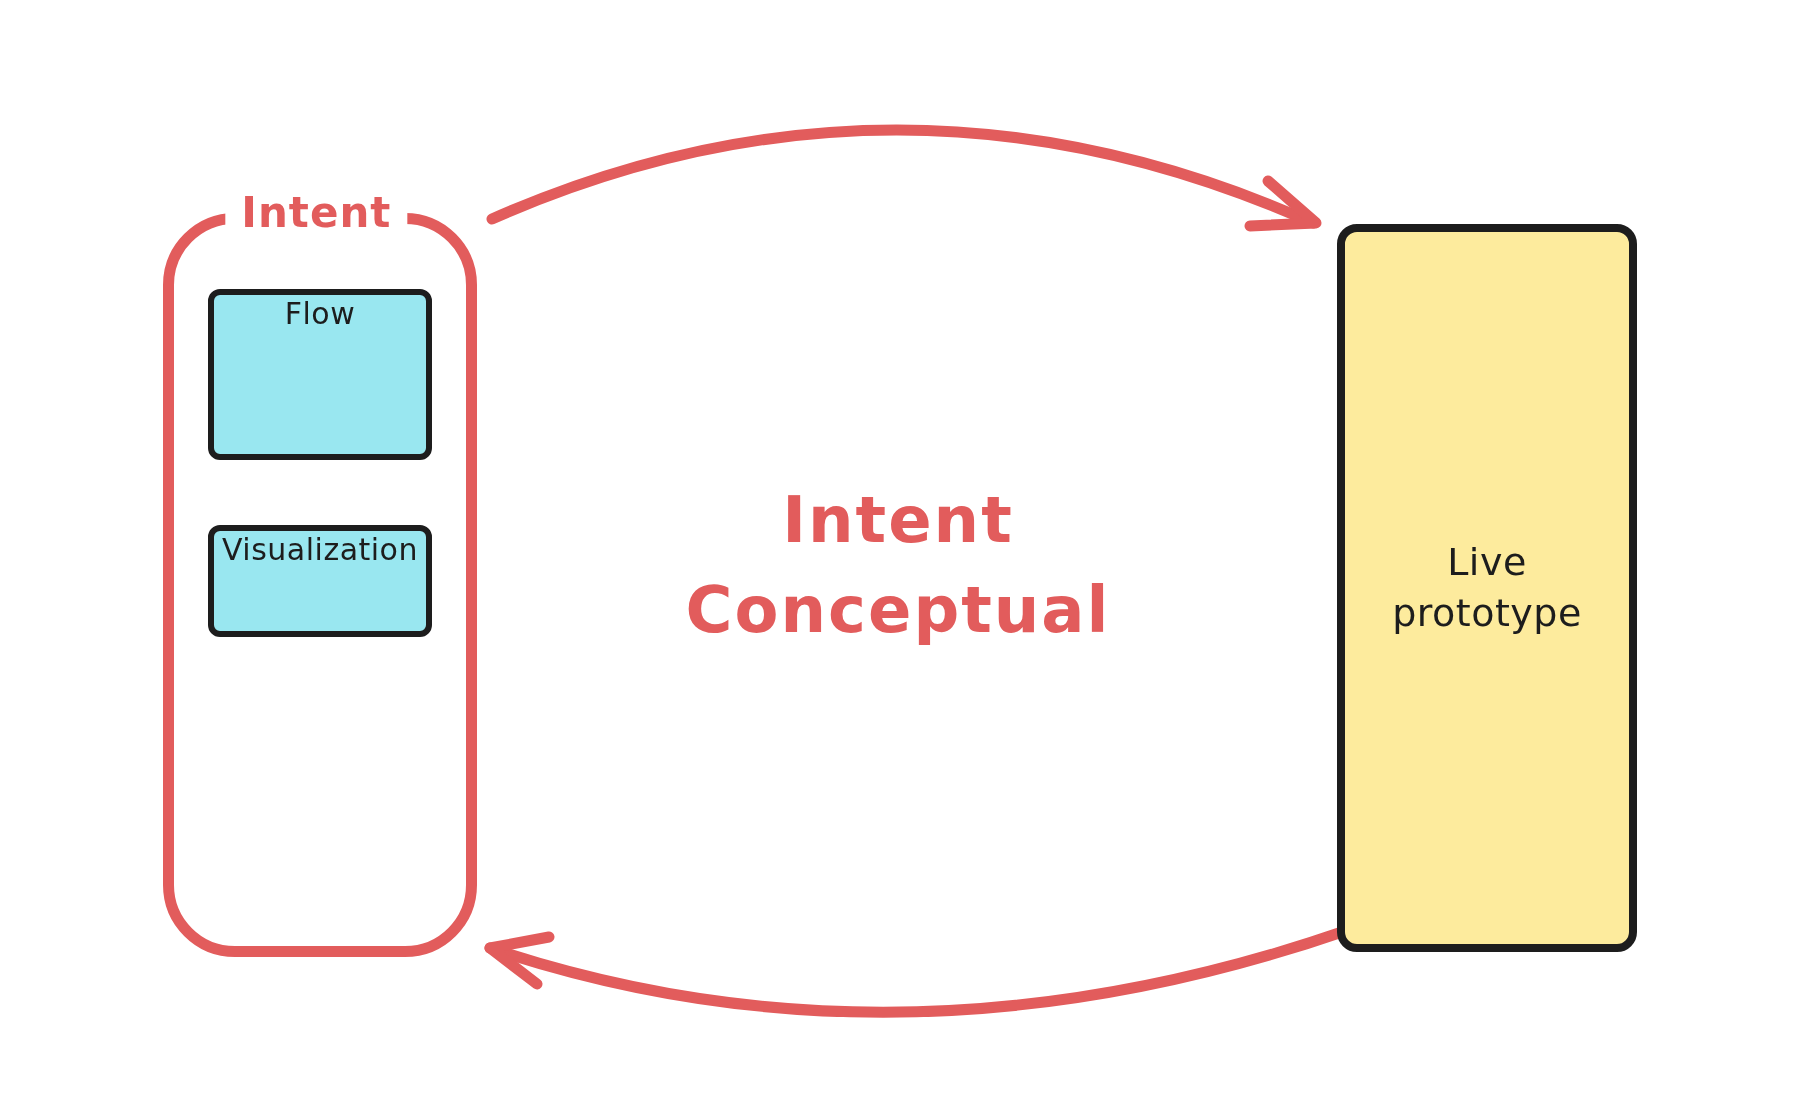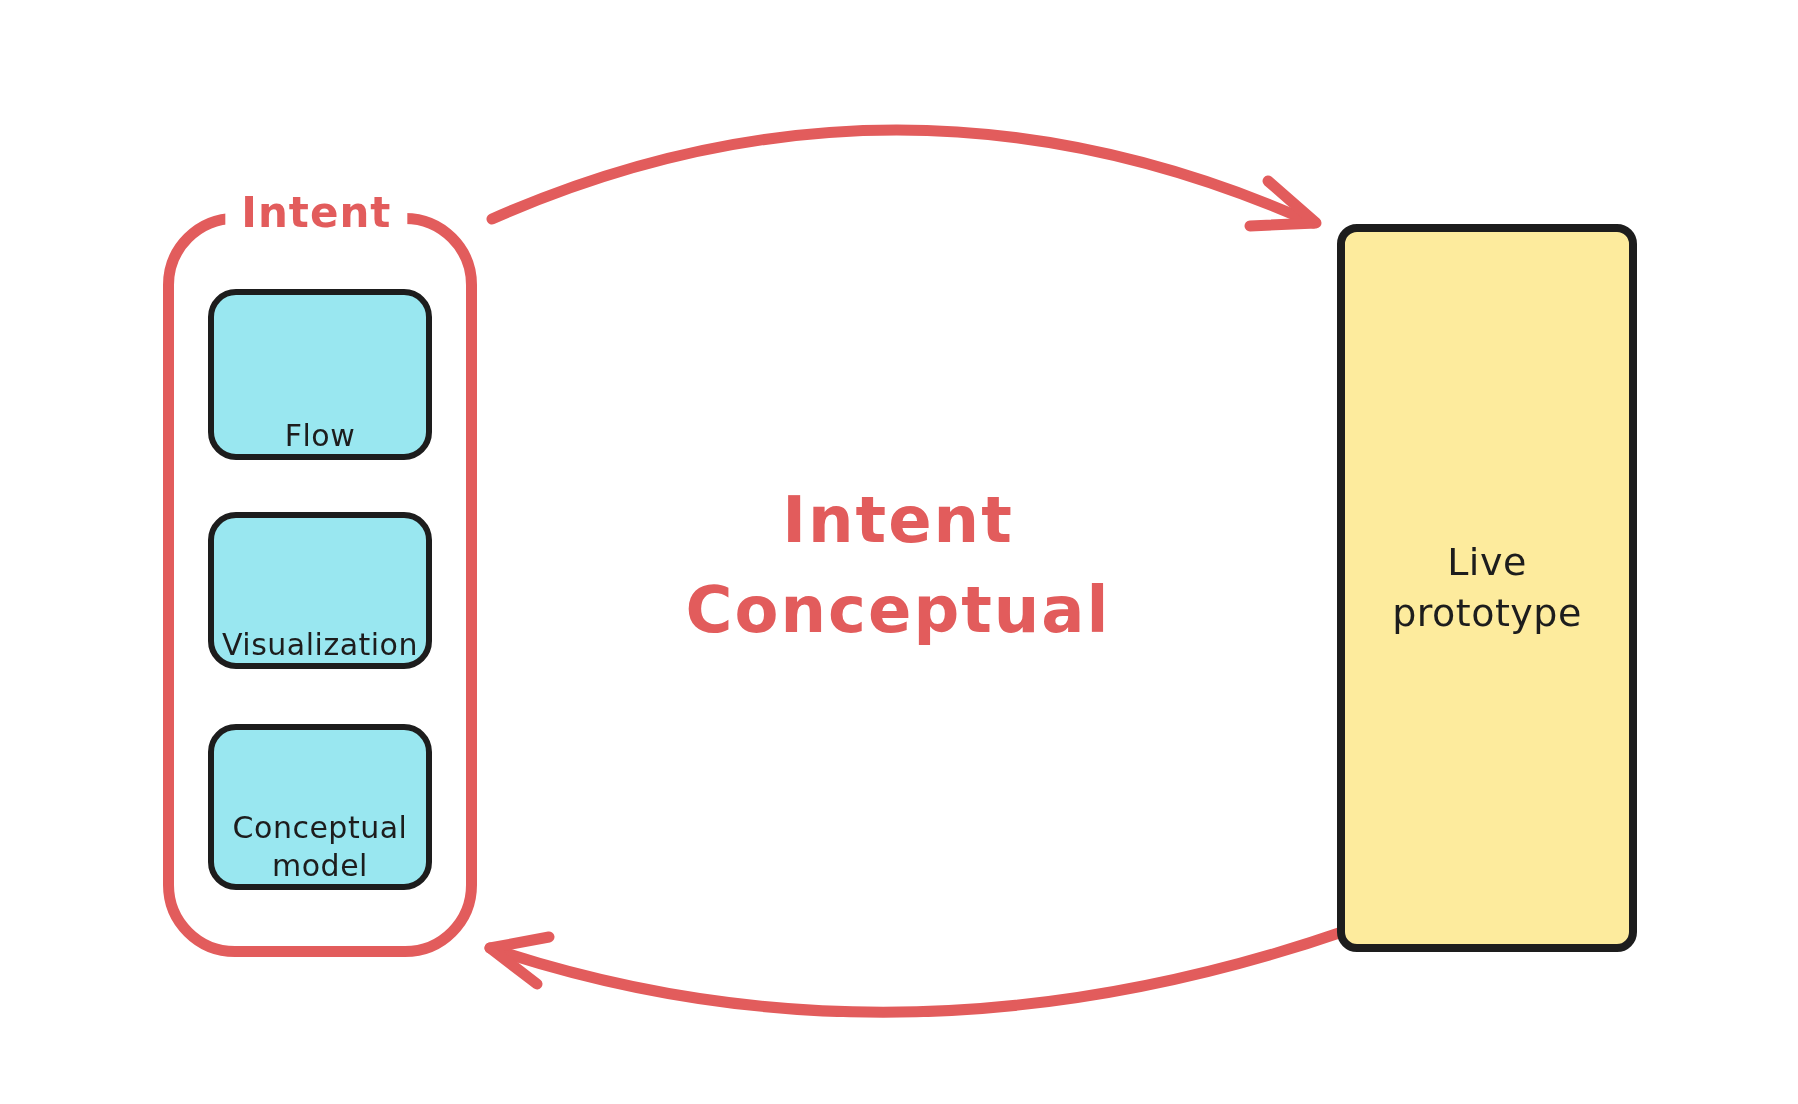--- a/index.html
+++ b/index.html
@@ -57,32 +57,32 @@
     white-space: nowrap;
     line-height: 1.1;
   }
   
   .node-cyan {
     position: absolute;
     left: 34px;
     width: 224px;
     background: var(--node-cyan);
     border: 6px solid var(--stroke-black);
-    border-radius: 28px;
+    border-radius: 12px;
     display: flex;
-    align-items: flex-end;
+    align-items: flex-start;
     justify-content: center;
     text-align: center;
     color: var(--stroke-black);
     font-size: 30px;
     line-height: 1.25;
     letter-spacing: 0.5px;
   }
   .node-flow          { top: 65px;  height: 171px; }
-  .node-visualization { top: 288px; height: 157px; }
+  .node-visualization { top: 301px; height: 112px; }
   .node-conceptual    { top: 500px; height: 166px; }
   .node-cyan .node-label { max-width: 200px; }
   
   .node-live-prototype {
     position: absolute;
     left: 1337px;
     top: 197px;
     width: 300px;
     height: 728px;
     background: var(--node-yellow);
@@ -131,23 +131,20 @@
     <div class="intent-group-label">Intent</div>
 
     <div class="node-cyan node-flow">
       <span class="node-label">Flow</span>
     </div>
 
     <div class="node-cyan node-visualization">
       <span class="node-label">Visualization</span>
     </div>
 
-    <div class="node-cyan node-conceptual">
-      <span class="node-label">Conceptual model</span>
-    </div>
   </div>
 
   <div class="node-live-prototype">
     <span class="node-label">Live prototype</span>
   </div>
 
   <div class="diagram-title">
     <span>Intent</span>
     <span>Conceptual</span>
   </div>

